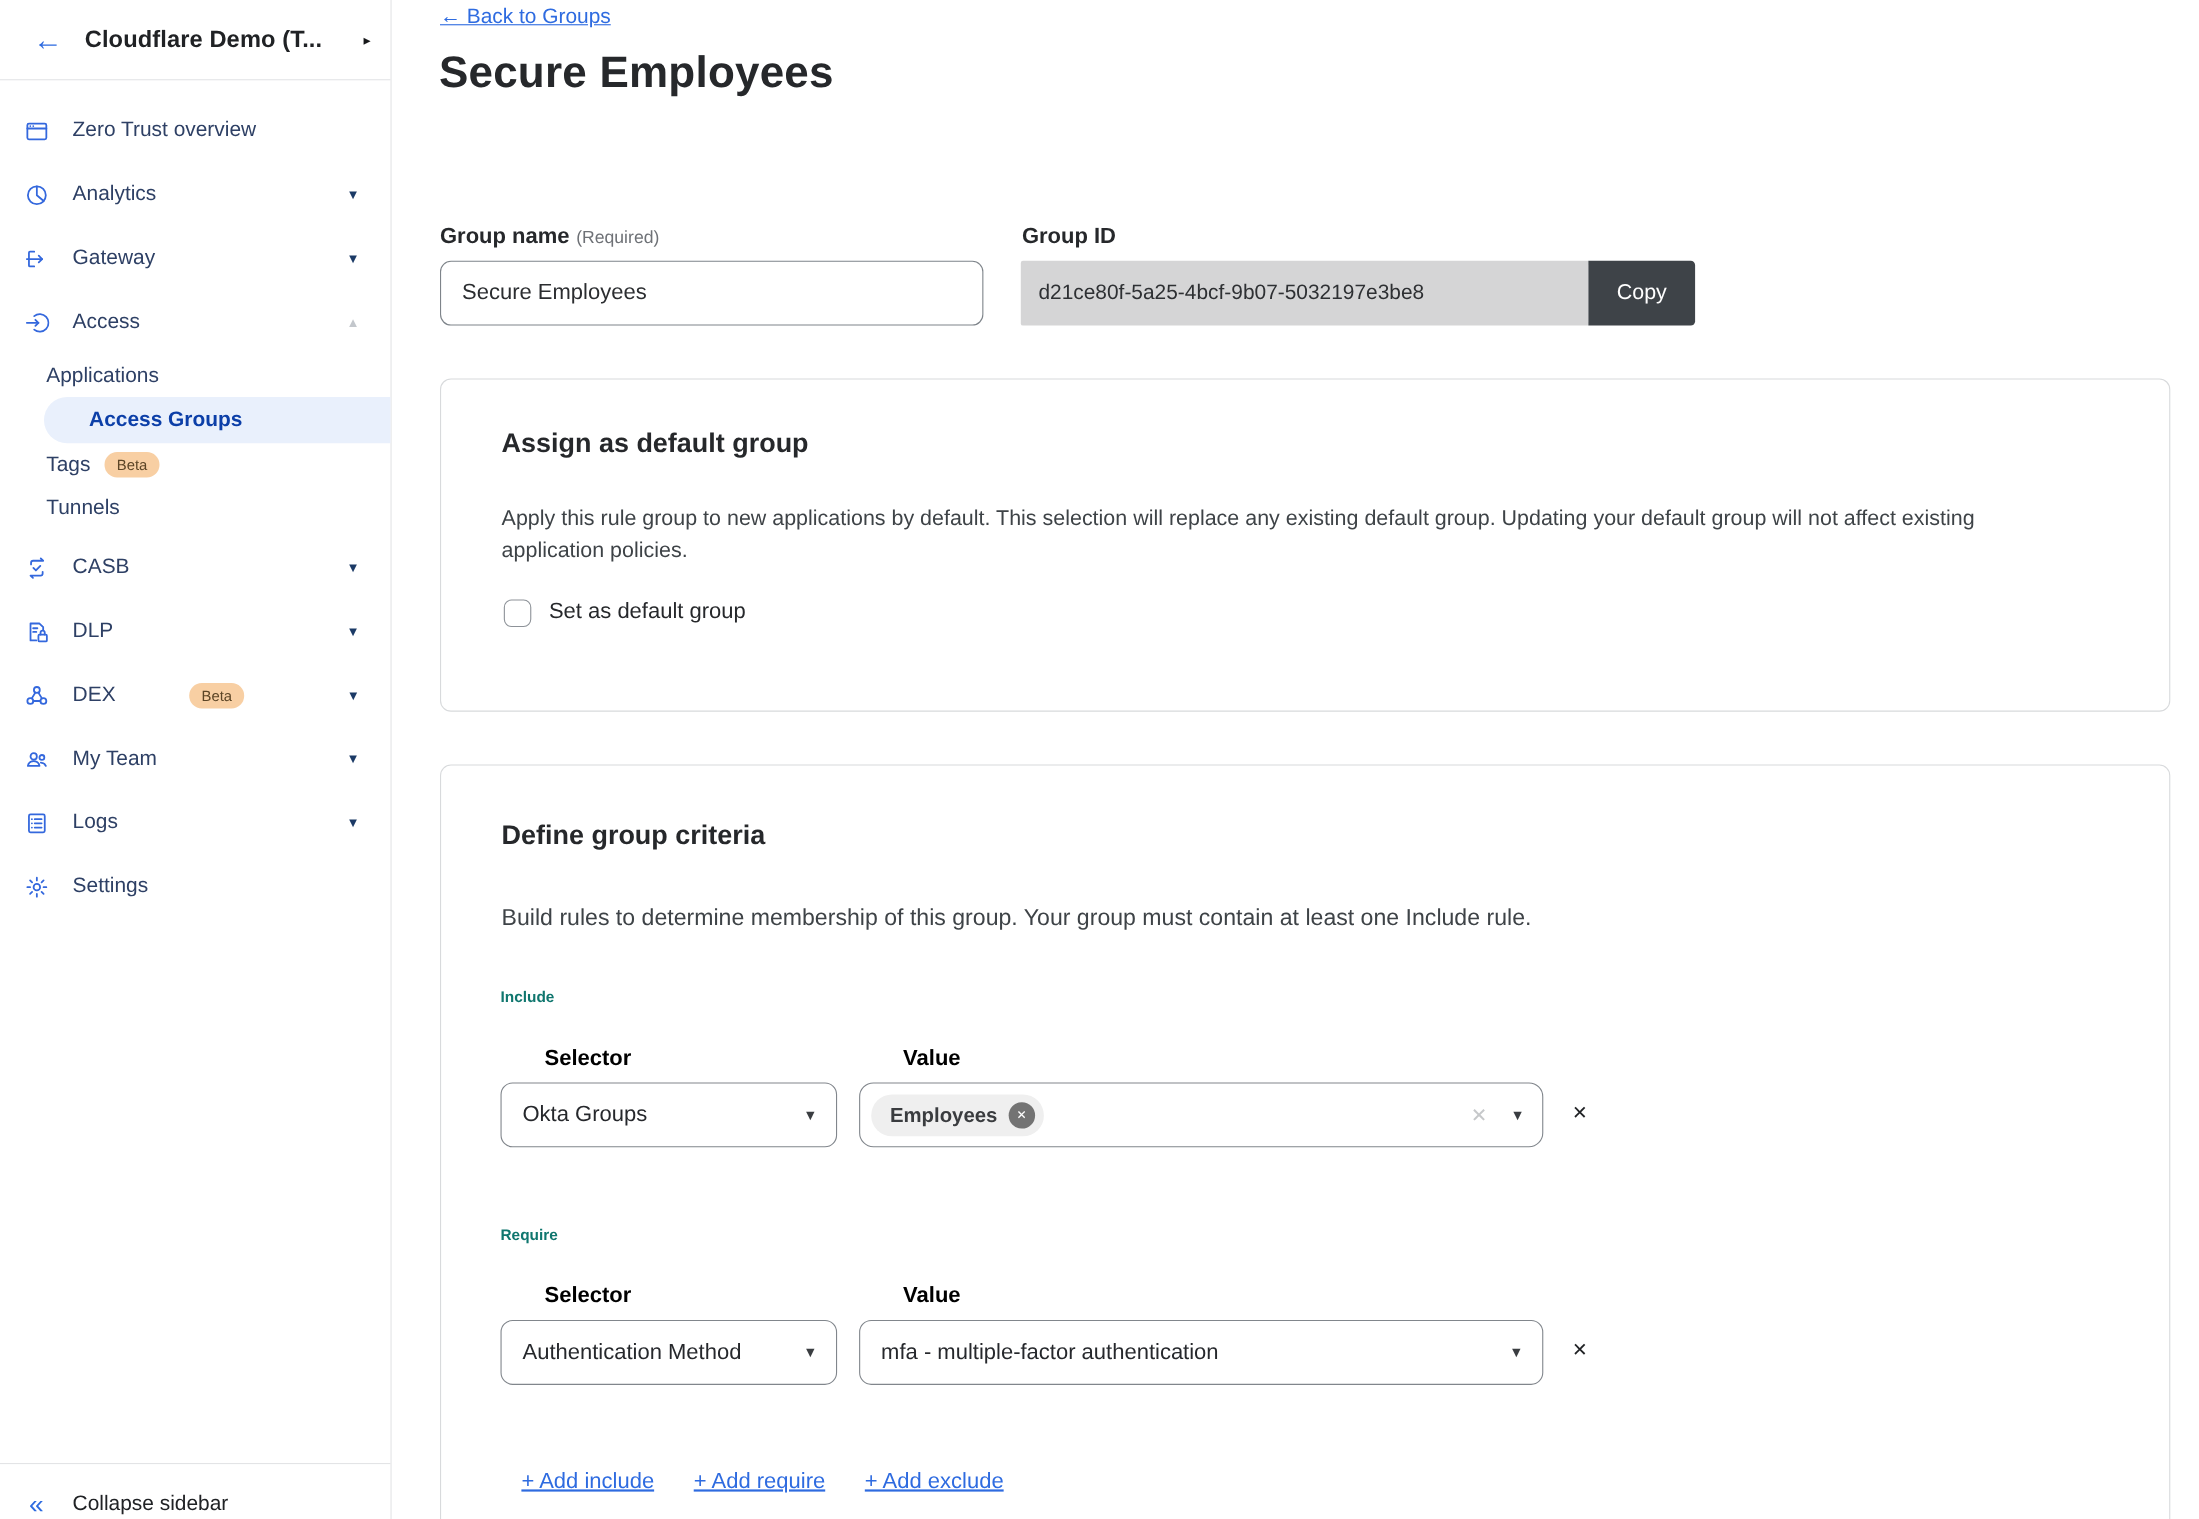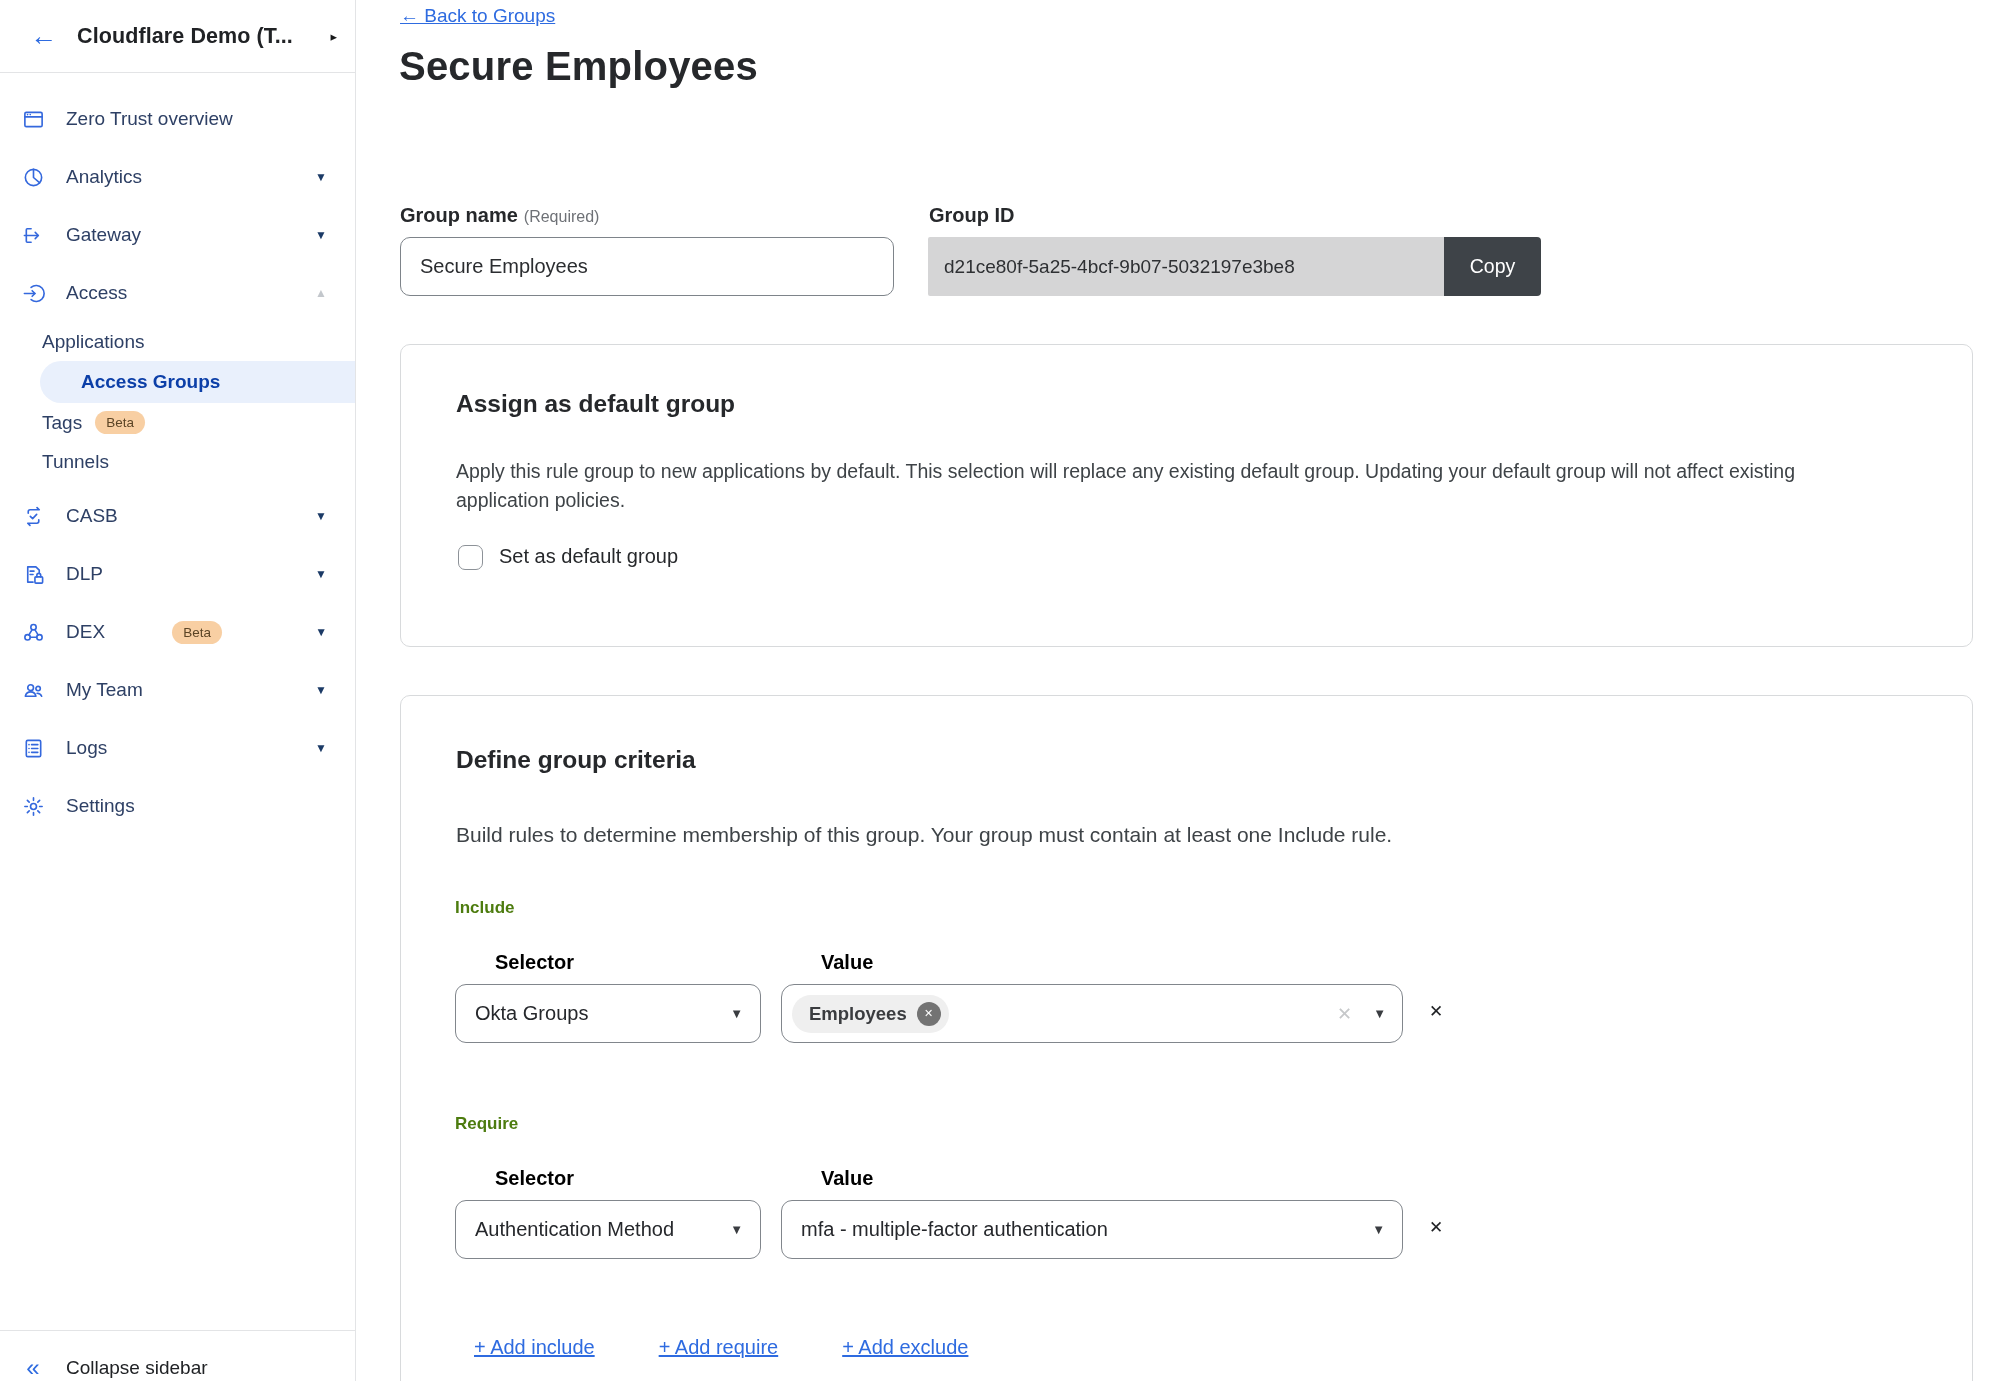--- a/index.html
+++ b/index.html
@@ -119,21 +119,21 @@
   .checkbox {
     width:25px; height:25px; border:1px solid #8d9298; border-radius:7px; background:#fff;
   }
   .checkbox-label { font-size:20px; color:#26282b; }
 
   .card-criteria h2 { top:50px; }
   .card-criteria .card-desc {
     position:absolute; left:55px; top:127px; width:1430px;
     font-size:21px; color:#3e4347;
   }
-  .rule-heading { position:absolute; left:54px; font-size:17px; font-weight:700; color:#4d7c0f; }
+  .rule-heading { position:absolute; left:54px; font-size:14px; font-weight:700; color:#0f766e; }
   .rh-include { top:202px; }
   .rh-require { top:418px; }
   .col-label { position:absolute; font-size:20px; font-weight:700; color:#000000;margin-left:40px; }
   .lbl-inc-selector { left:54px; top:255px; }
   .lbl-inc-value   { left:380px; top:255px; }
   .lbl-req-selector { left:54px; top:471px; }
   .lbl-req-value   { left:380px; top:471px; }
 
   .select {
     position:absolute; height:59px; border:1px solid #81868c; border-radius:11px;
@@ -163,21 +163,21 @@
   .ms-spacer { flex:1; }
   .ms-clear { color:#c6c8ca; font-size:18px; cursor:pointer; }
   .multiselect .sel-caret { font-size:13px; color:#3a3d41; margin-left:21px; }
 
   .row-remove {
     position:absolute; font-size:17px; color:#1f2124; cursor:pointer;
   }
   .rr-include { left:1028px; top:305px; }
   .rr-require { left:1028px; top:521px; }
 
-  .add-links { position:absolute; left:73px; top:640px; display:flex; gap:64px; }
+  .add-links { position:absolute; left:73px; top:640px; display:flex; gap:36px; }
   .add-link { font-size:20px; color:#2e6be0; text-decoration:underline; cursor:pointer; }
 </style>
 </head>
 <body>
 
 <div class="sidebar">
   <div class="sb-header">
     <span class="back-arrow">←</span>
     <span class="sb-title">Cloudflare Demo (T...</span>
     <span class="caret-right">▸</span>

